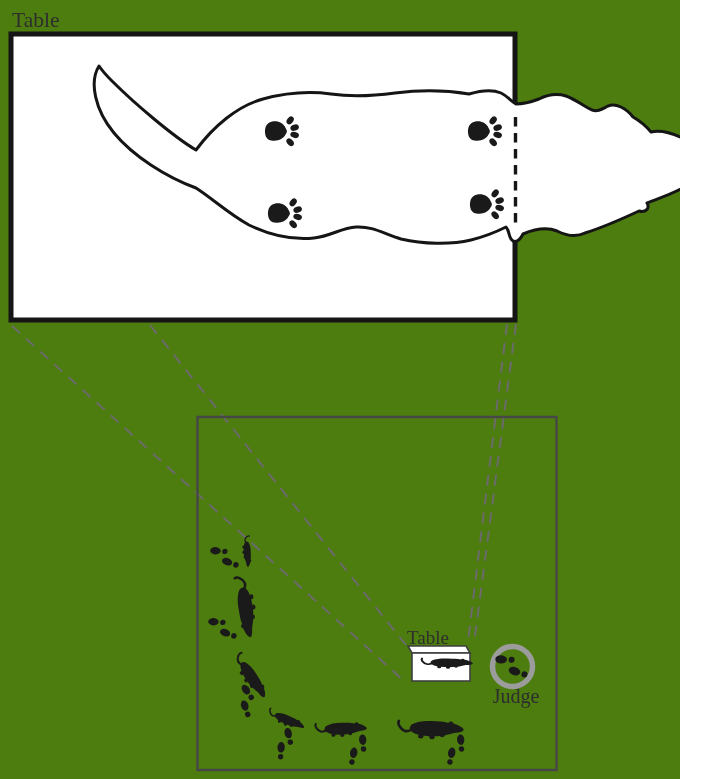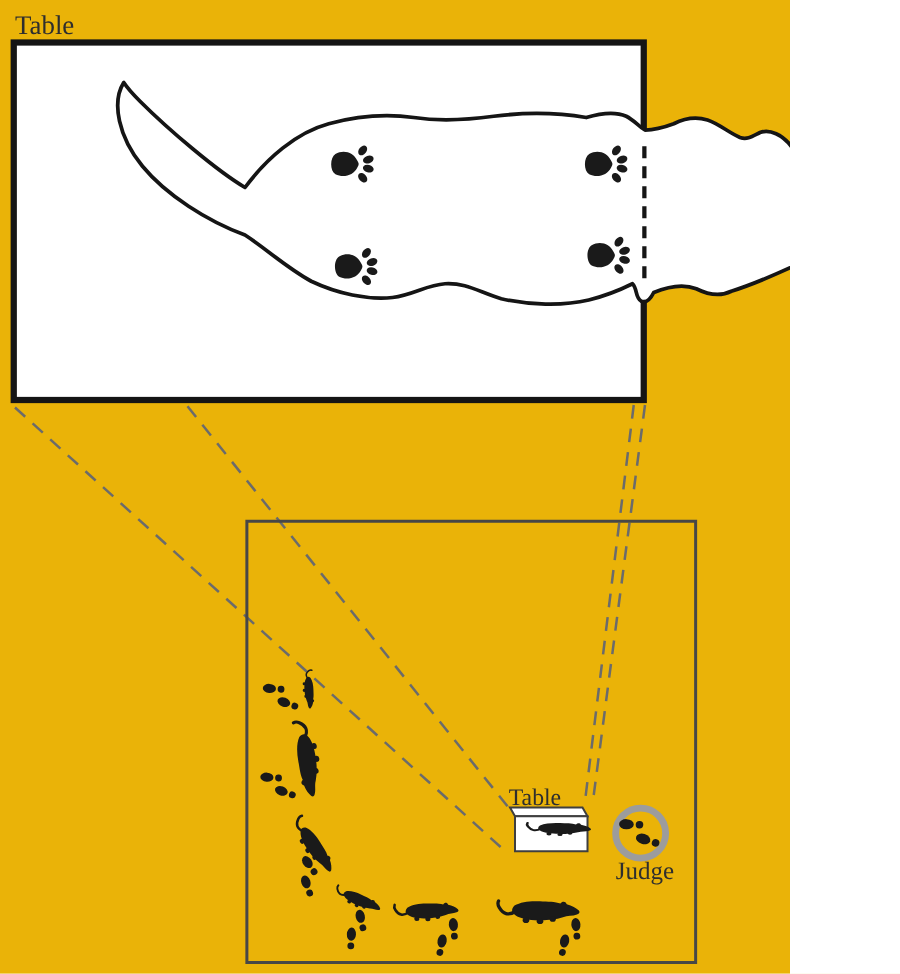--- a/index.html
+++ b/index.html
@@ -2,23 +2,23 @@
 <html><head>
 <meta charset="utf-8">
 <style>
   html, body {
     margin: 0;
     padding: 0;
     background: #ffffff;
   }
   .stage {
     position: relative;
-    width: 632px;
+    width: 680px;
     height: 779px;
-    background: #eab308;
+    background: #4d7c0f;
     overflow: hidden;
   }
   svg { display: block; }
   text.fig-label {
     font-family: "Liberation Serif", "DejaVu Serif", serif;
   }
 </style>
 </head>
 <body>
 

